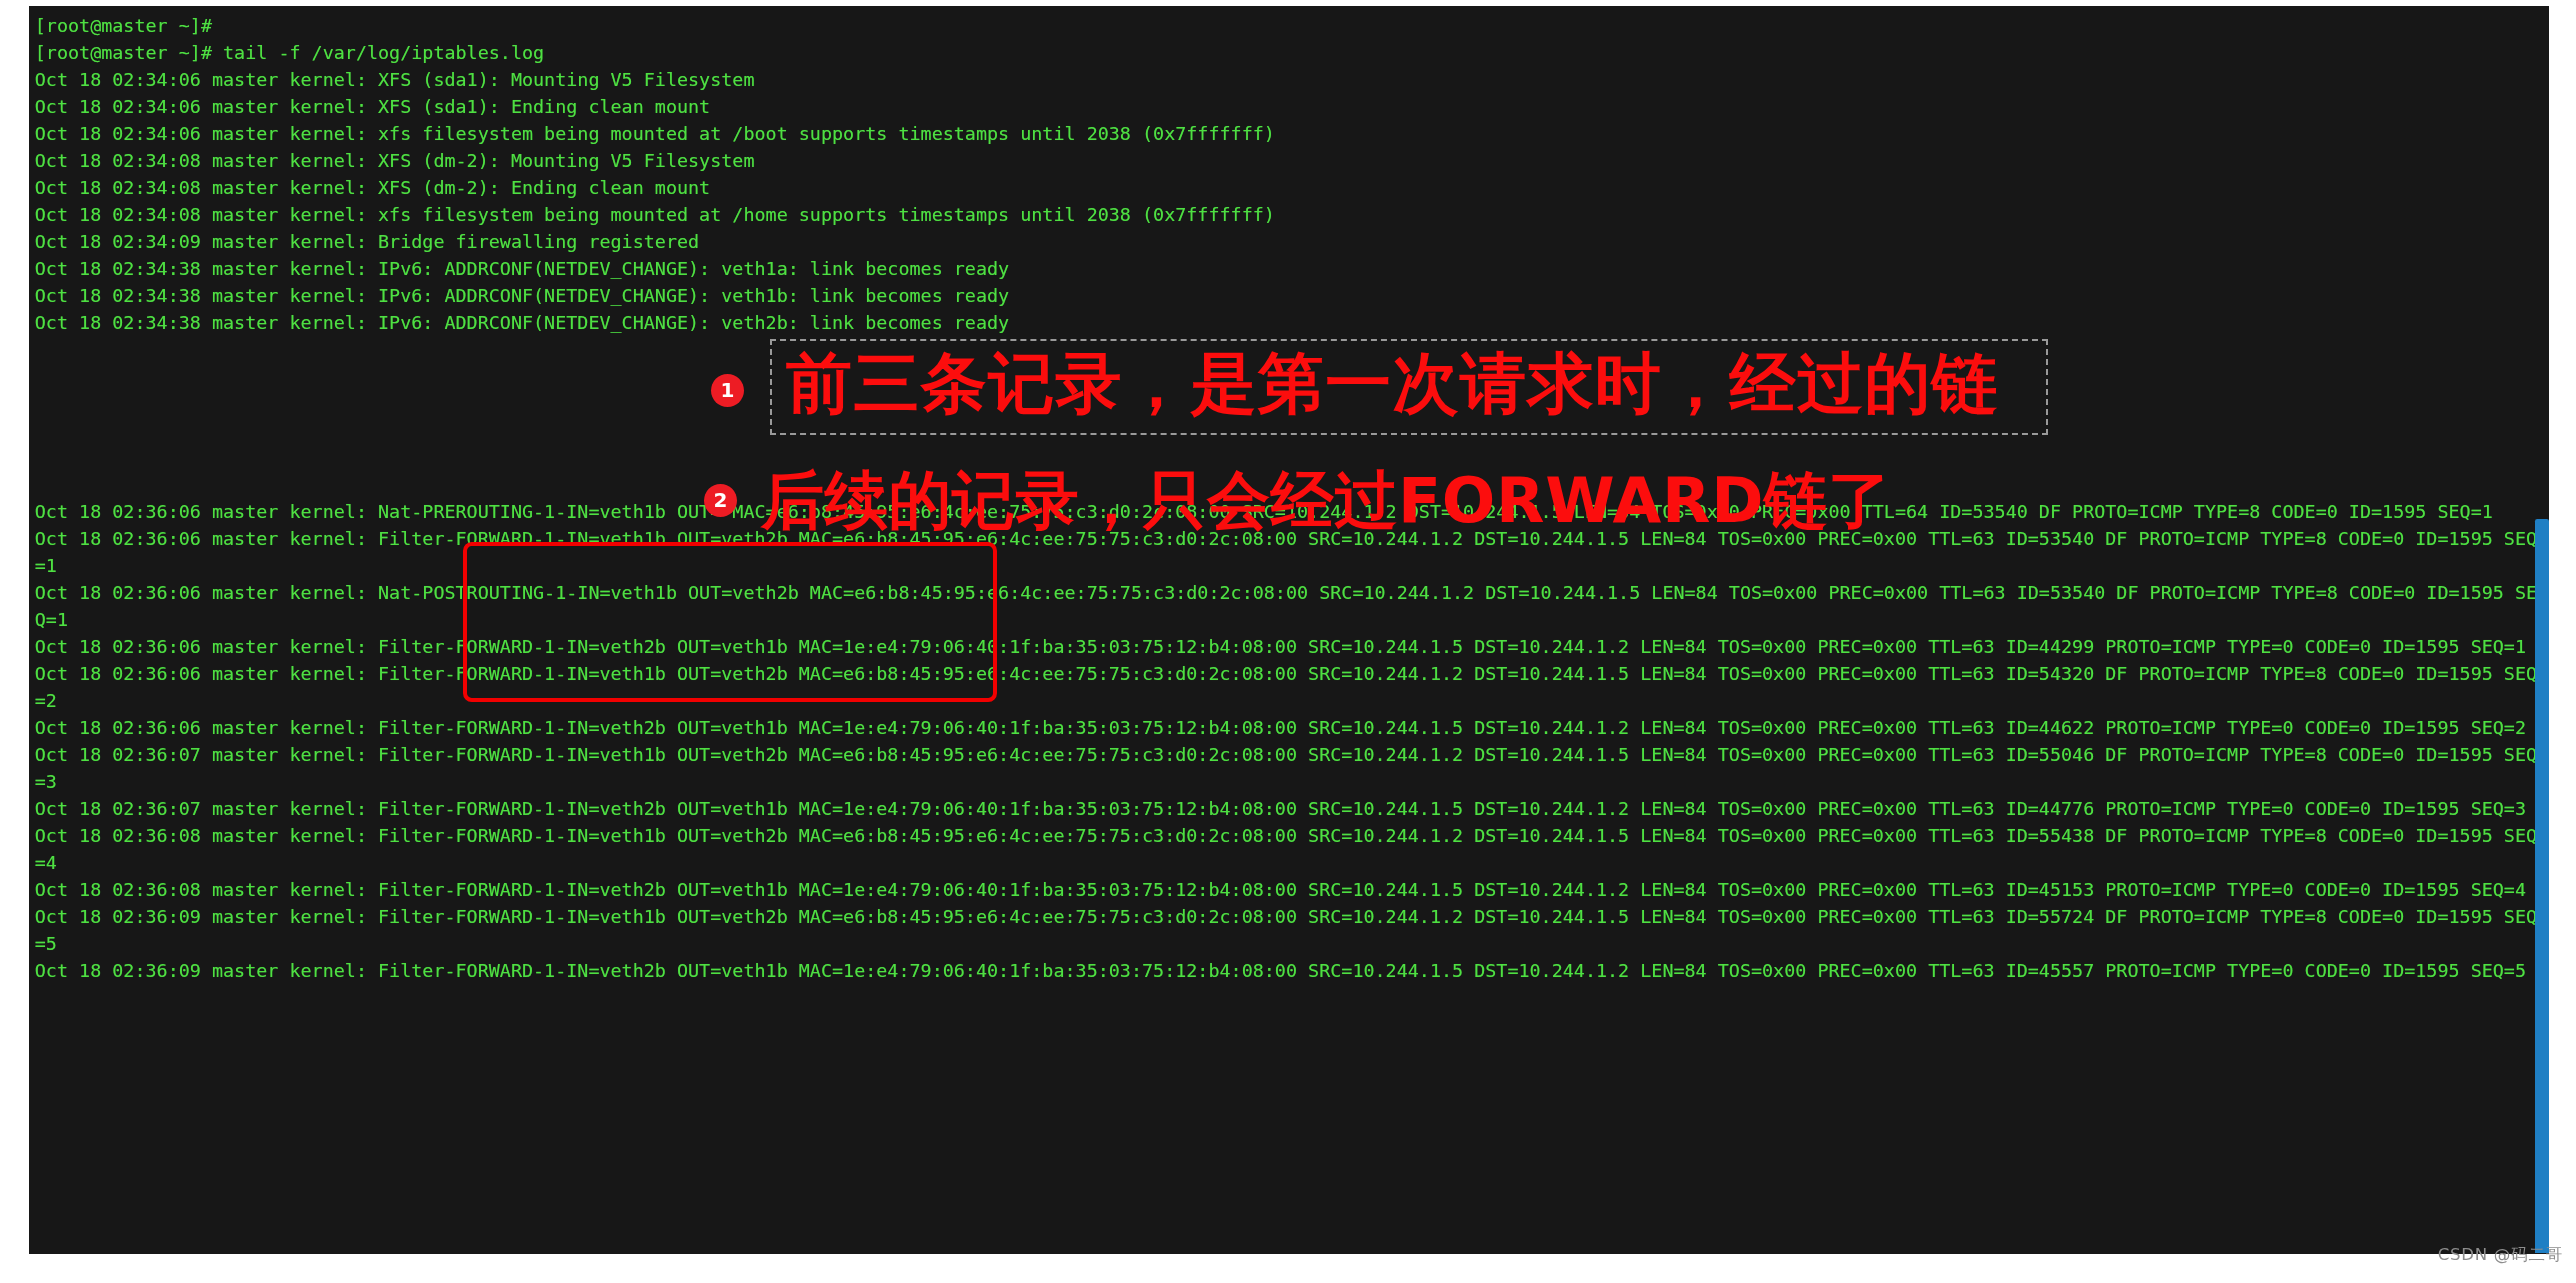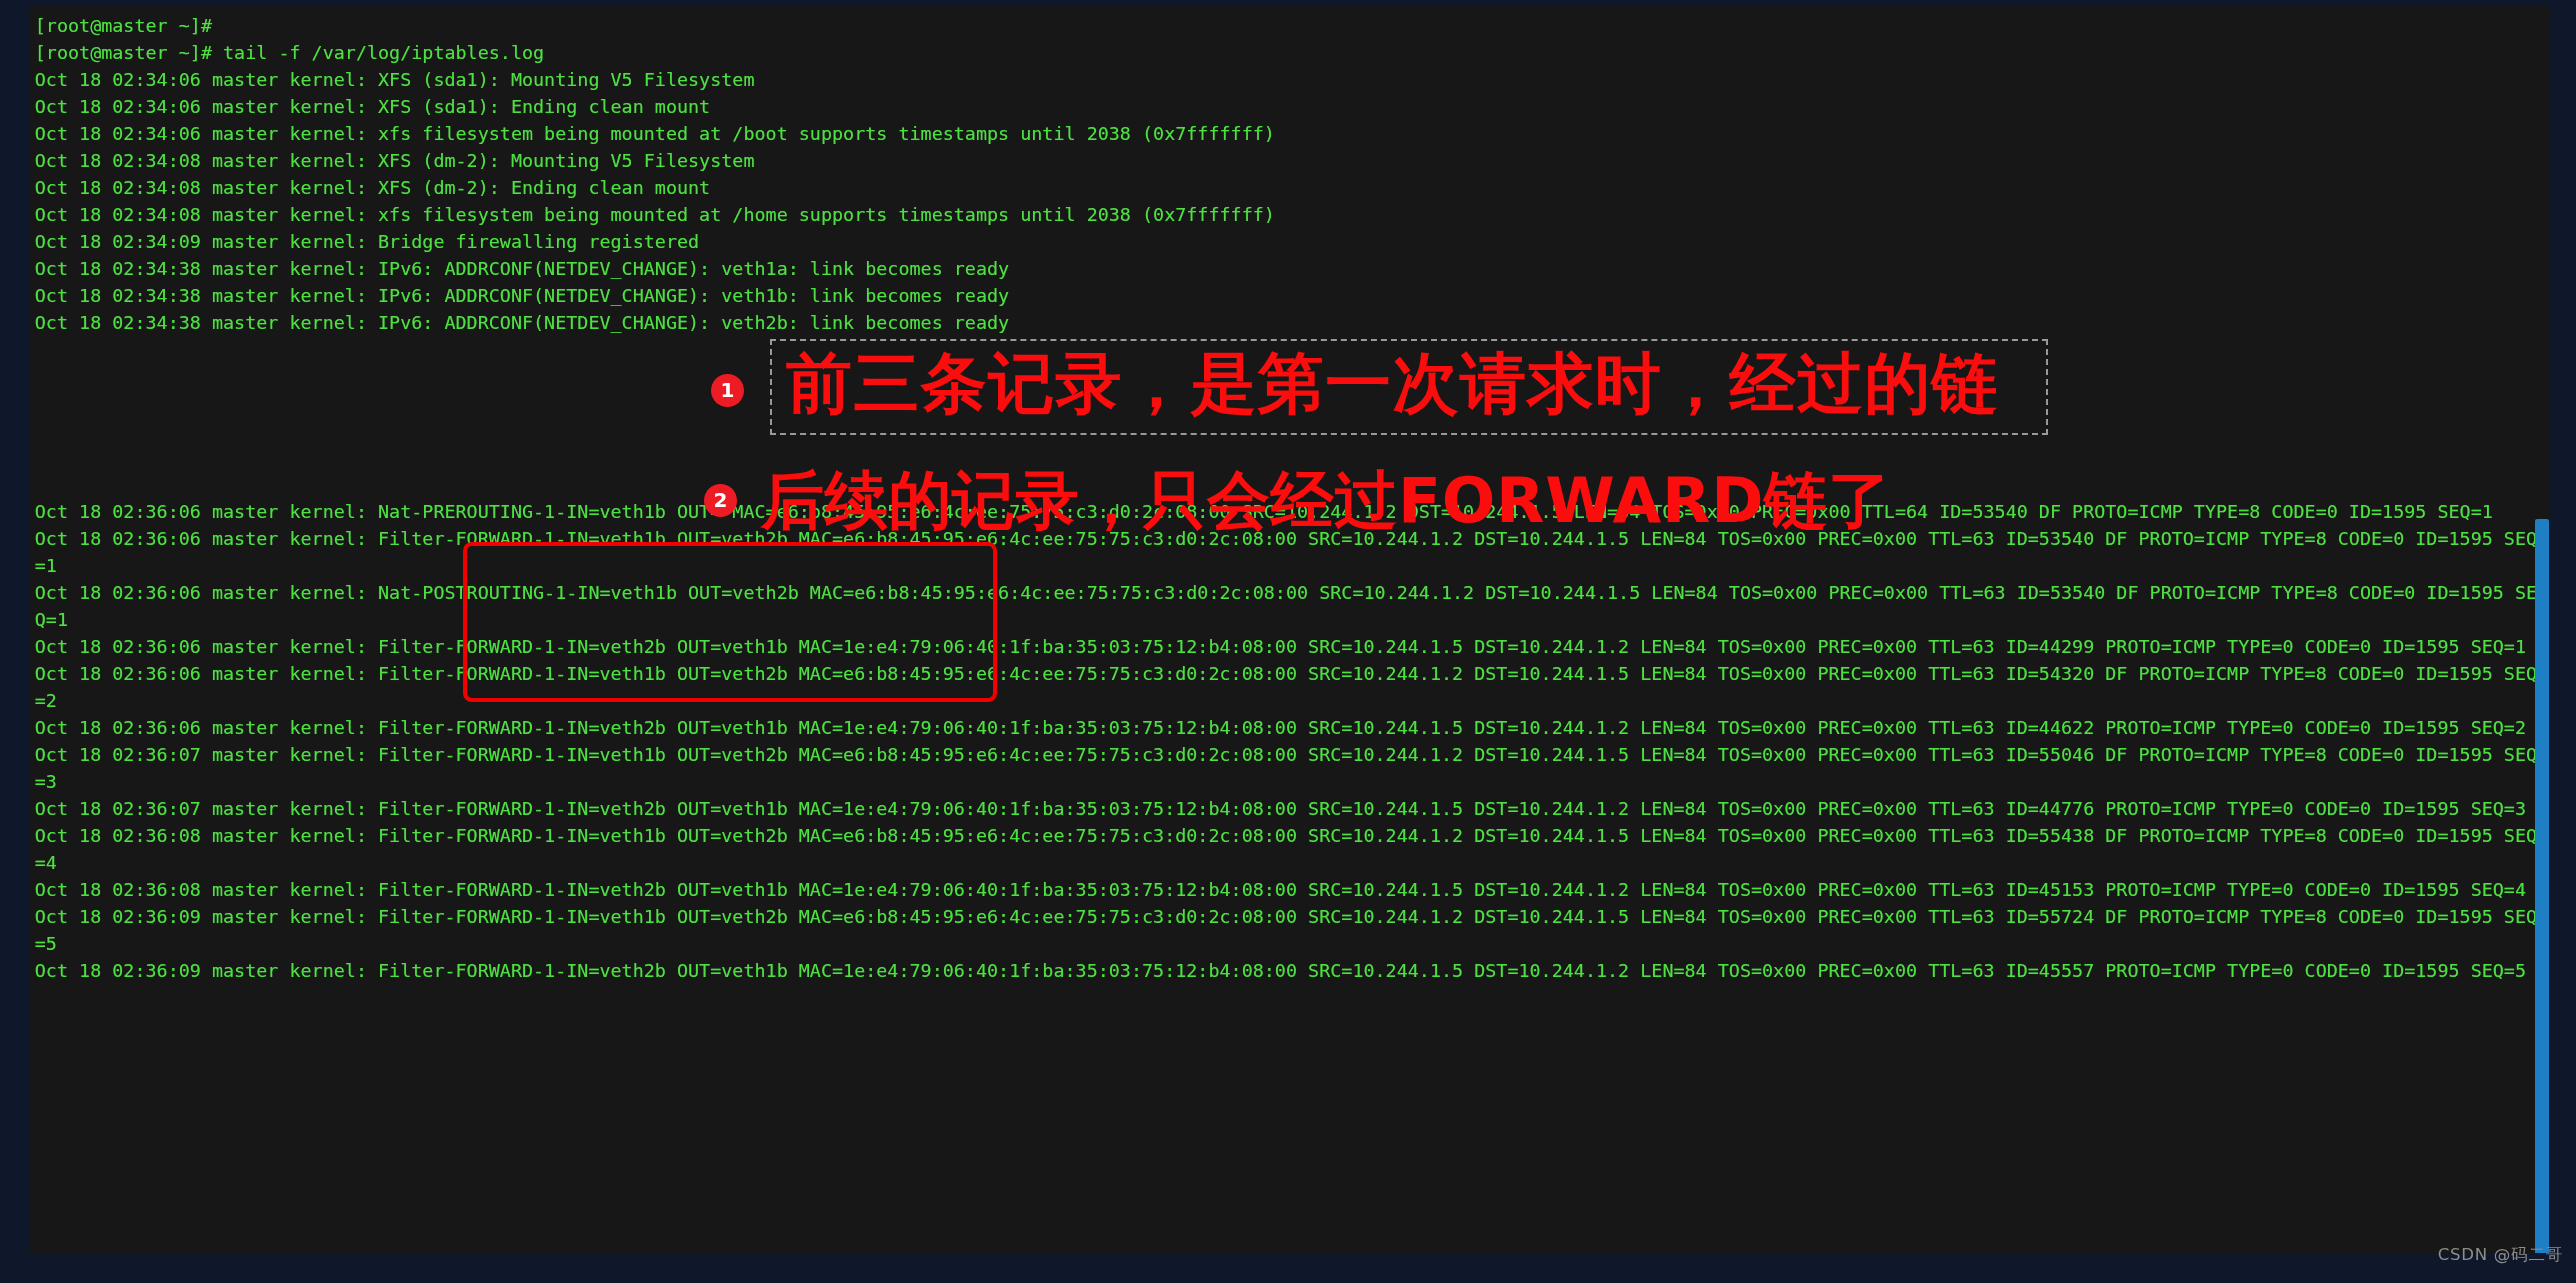--- a/index.html
+++ b/index.html
@@ -5,21 +5,21 @@
 <style>
   html, body {
     margin: 0;
     padding: 0;
     background: #000000;
   }
   #screen {
     position: relative;
     width: 2576px;
     height: 1284px;
-    background: #0f172a;
+    background: #ffffff;
     overflow: hidden;
     font-family: "DejaVu Sans Mono", "Liberation Mono", monospace;
   }
   
   #terminal {
     position: absolute;
     left: 29px;
     top: 5.8px;
     width: 2520px;
     height: 1248px;

